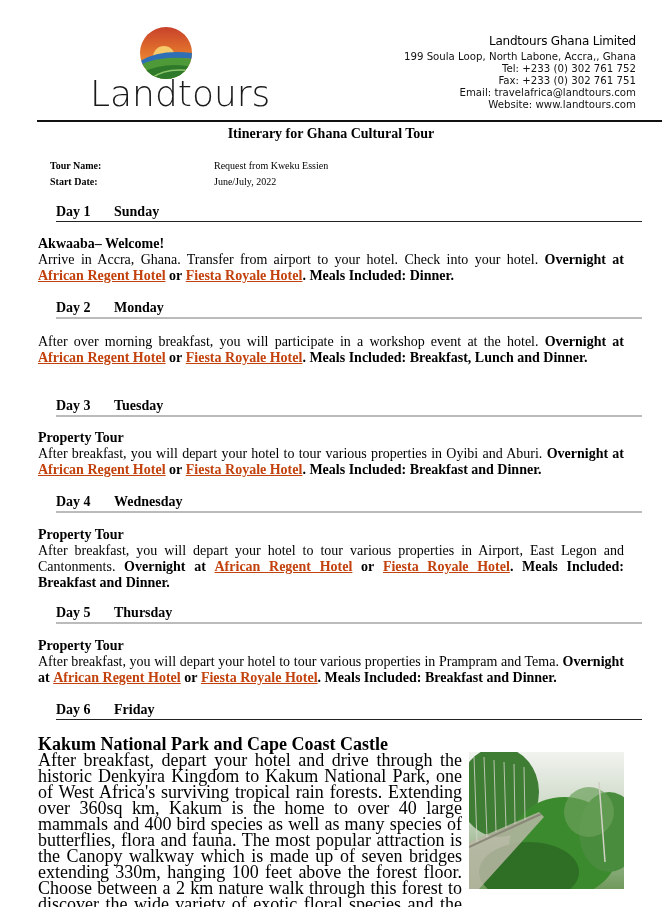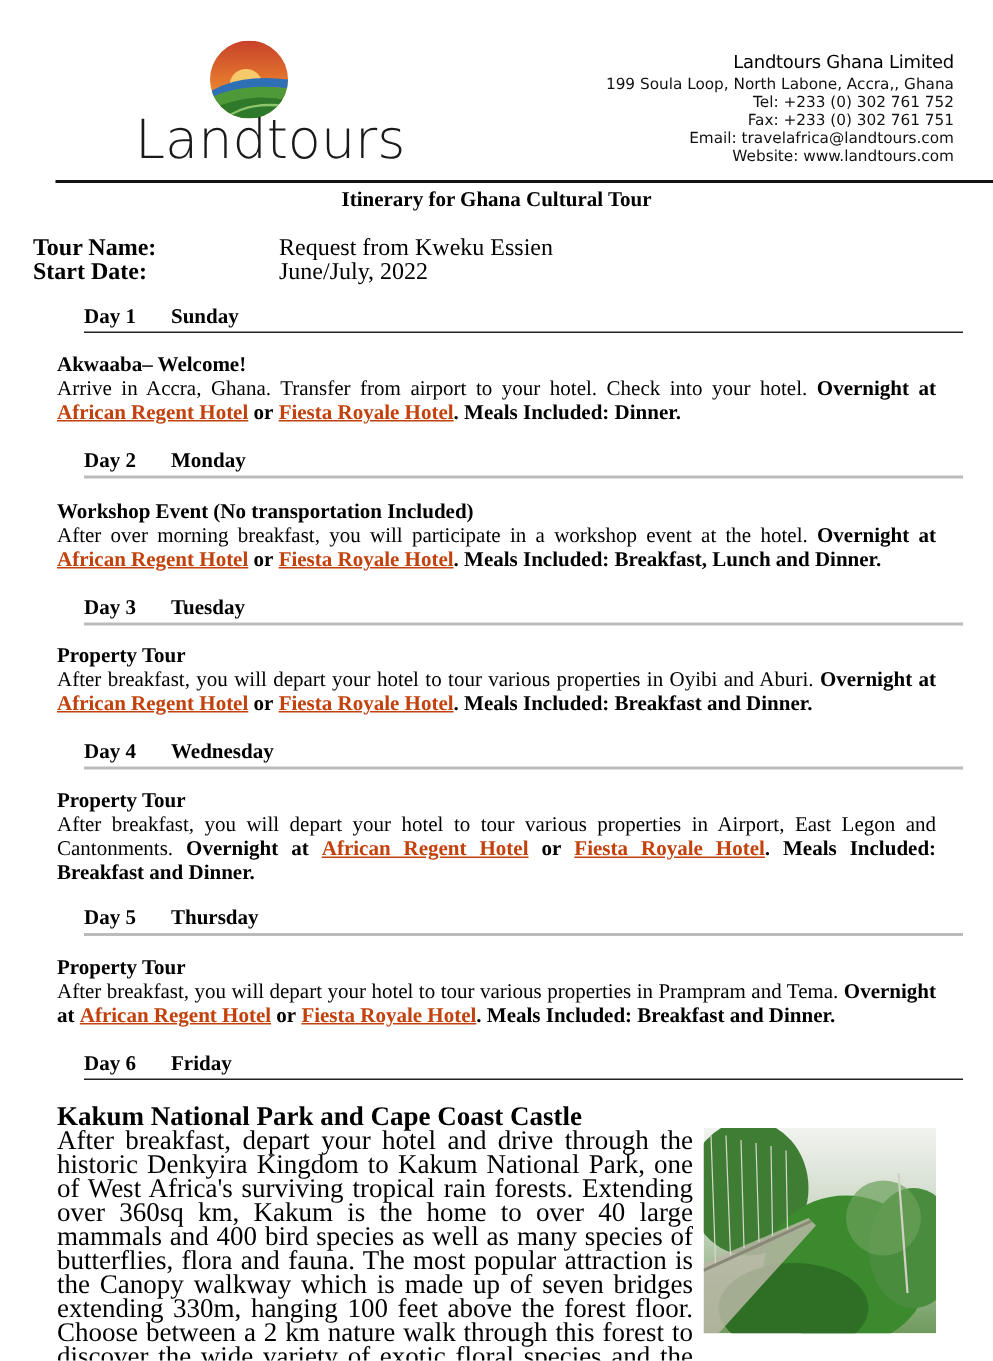--- a/index.html
+++ b/index.html
@@ -11,21 +11,21 @@
   .logo-circle { position:absolute; left:52px; top:2px; width:52px; height:52px; border-radius:50%; overflow:hidden; }
   .logo-word { position:absolute; left:2px; top:48px; font-family:"DejaVu Sans", sans-serif; font-size:36px; font-weight:300;
                letter-spacing:0px; color:#1a1a1a; }
   .company { position:absolute; right:26px; top:32px; text-align:right; font-family:"DejaVu Sans", sans-serif; }
   .company-name { font-size:12px; font-weight:normal; line-height:19px; letter-spacing:-0.2px; }
   .company-line { font-size:10.2px; line-height:12px; color:#111; }
   .header-rule { position:absolute; left:37px; right:0; top:120px; height:2px; background:#111; }
 
   .title { position:absolute; left:0; width:662px; top:126px; text-align:center; font-weight:bold; font-size:14px; }
 
-  .meta { position:absolute; left:22px; top:158px; font-size:16px; line-height:16px; }
+  .meta { position:absolute; left:50px; top:158px; font-size:10px; line-height:16px; }
   .meta-row { display:flex; }
   .meta-label { width:164px; font-weight:bold; }
 
   .day-head { position:absolute; left:38px; width:586px; font-weight:bold; font-size:14px; line-height:16px;
               border-bottom:1.5px solid #222; padding-bottom:1px;margin-left:18px; }
   .day-head.gray { border-bottom:2px solid #bbb; }
   .day-num { display:inline-block; width:58px; }
 
   .block { position:absolute; left:38px; width:586px; font-size:14px; line-height:16px; }
   .block-title { font-weight:bold; }
@@ -95,21 +95,20 @@
     <a class="hotel">African Regent Hotel</a>
     <span class="b">or</span>
     <a class="hotel">Fiesta Royale Hotel</a><span class="b">. Meals Included: Dinner.</span>
   </div>
 </div>
 
 <div class="day-head gray" style="top:300px;">
   <span class="day-num">Day 2</span><span>Monday</span>
 </div>
 <div class="block" style="top:334px;">
-  <div class="block-title">Workshop Event (No transportation Included)</div>
   <div class="desc">
     <span>After over morning breakfast, you will participate in a workshop event at the hotel.</span>
     <span class="b">Overnight at</span>
     <a class="hotel">African Regent Hotel</a>
     <span class="b">or</span>
     <a class="hotel">Fiesta Royale Hotel</a><span class="b">. Meals Included: Breakfast, Lunch and Dinner.</span>
   </div>
 </div>
 
 <div class="day-head gray" style="top:398px;">

